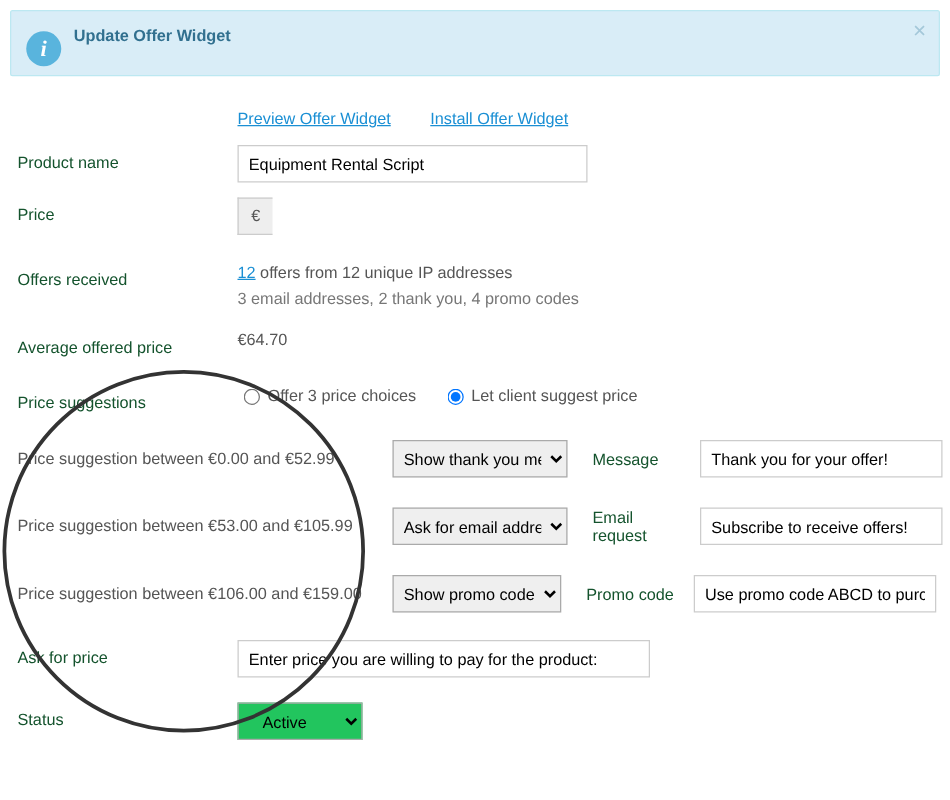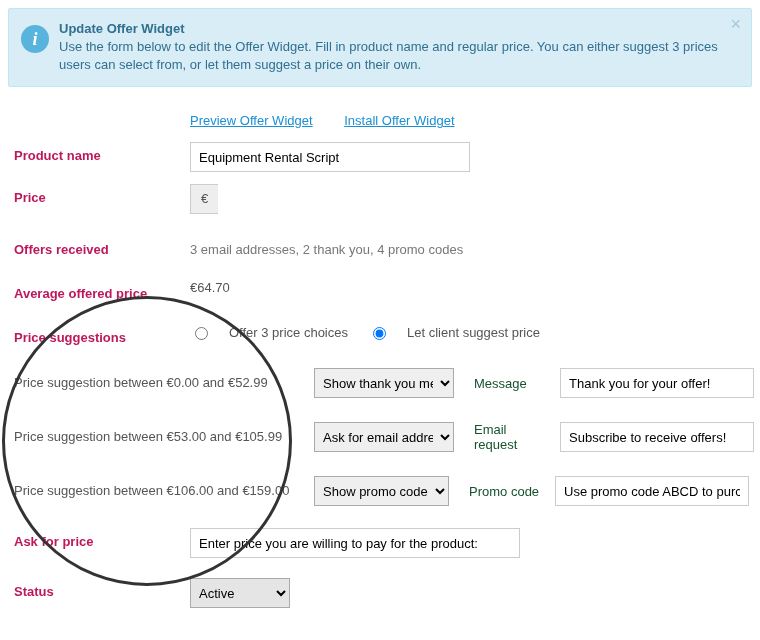--- a/index.html
+++ b/index.html
@@ -41,44 +41,43 @@
   }
   .alert .close {
     position: absolute;
     right: 10px;
     top: 6px;
     color: #a4c8d9;
     font-size: 18px;
     cursor: pointer;
     line-height: 1;
   }
-  .alert-title { font-weight: bold; color: #31708f; margin-bottom: 2px; }
+  .alert-title { font-weight: bold; color: #31708f; margin-bottom: 12px; }
   .alert-body { color: #31708f; line-height: 1.4; }
 
   .links-row {
     padding: 18px 0 8px 190px;
   }
   .links-row a {
     color: #1a8fd4;
     text-decoration: underline;
     margin-right: 28px;
   }
 
   .form-row {
     display: flex;
     align-items: flex-start;
     padding: 6px 14px;
     min-height: 38px;
   }
   .form-label {
     width: 176px;
     padding-top: 6px;
-    color: #be185d;
+    color: #14532d;
     flex-shrink: 0;
-    font-weight: bold;
   }
   .form-content {
     flex: 1;
     display: flex;
     align-items: center;
     flex-wrap: wrap;
     gap: 4px 0;
   }
   .form-content .sub { color: #777; font-size: 13px; }
   .form-content .count-link { color: #1a8fd4; text-decoration: underline; }
@@ -98,21 +97,21 @@
     background: #eee;
     color: #555;
     padding: 6px 10px;
     vertical-align: top;
   }
   .input-price { width: 70px; }
   .input-wide { width: 330px; }
   .input-msg { width: 200px; margin-left: 10px; }
 
   .radio-group { display: flex; gap: 20px; align-items: center; }
-  .radio-group label { display: flex; align-items: center; gap: 18px; }
+  .radio-group label { display: flex; align-items: center; gap: 3px; }
 
   .tier-row {
     display: flex;
     align-items: center;
     padding: 10px 14px;
     min-height: 54px;
   }
   .tier-label {
     width: 300px;
     color: #555;
@@ -133,44 +132,43 @@
     padding-left: 20px;
     color: #14532d;
     flex-shrink: 0;
   }
   .tier-input { width: 200px; }
 
   .status-select {
     width: 100px;
     height: 30px;
     border: 1px solid #aaa;
-    background: #e5e5e5;
-    font-size: 13px;
-    padding: 2px 4px;
+    background: #22c55e;
+    font-size: 13px;
+    padding: 2px 15px;
   }
 
   .circle-annot {
     position: absolute;
     left: 2px;
     top: 296px;
     width: 290px;
     height: 290px;
     border: 3.5px solid #333;
     border-radius: 50%;
     pointer-events: none;
   }
 </style>
 </head>
 <body>
 
 <div class="alert">
   <div class="info-icon">i</div>
   <div class="close">×</div>
   <div class="alert-title">Update Offer Widget</div>
-  <div class="alert-body">Use the form below to edit the Offer Widget. Fill in product name and regular price. You can either suggest 3 prices users can select from, or let them suggest a price on their own.</div>
 </div>
 
 <div class="links-row">
   <a href="#">Preview Offer Widget</a>
   <a href="#">Install Offer Widget</a>
 </div>
 
 <div class="form-row">
   <div class="form-label">Product name</div>
   <div class="form-content">
@@ -181,20 +179,23 @@
 <div class="form-row">
   <div class="form-label">Price</div>
   <div class="form-content">
     <span class="currency-prefix">€</span>
   </div>
 </div>
 
 <div class="form-row" style="margin-top:10px;justify-content:flex-end;">
   <div class="form-label">Offers received</div>
   <div class="form-content" style="display:block;">
+    <div>
+      <a href="#" class="count-link">12</a><span> offers from 12 unique IP addresses</span>
+    </div>
     <div class="sub" style="margin-top:6px;">3 email addresses, 2 thank you, 4 promo codes</div>
   </div>
 </div>
 
 <div class="form-row" style="margin-top:6px;">
   <div class="form-label">Average offered price</div>
   <div class="form-content">
     <span>€64.70</span>
   </div>
 </div>

